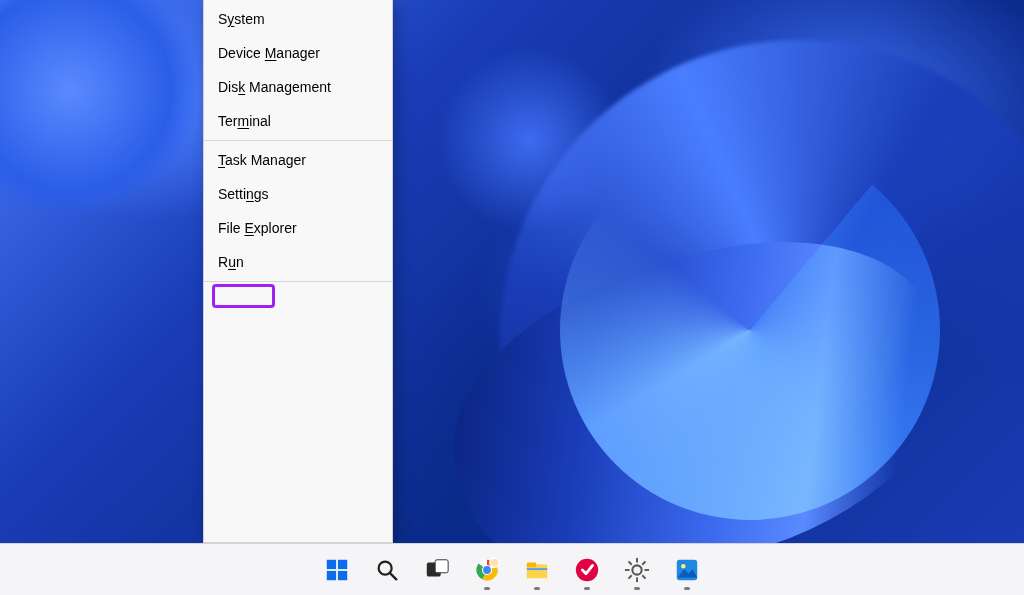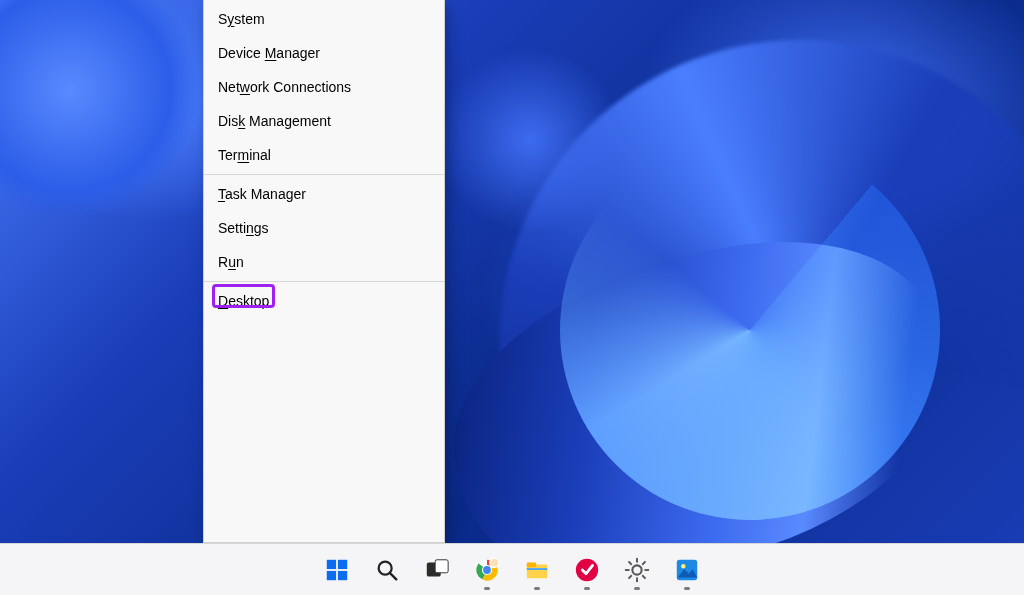--- a/index.html
+++ b/index.html
@@ -37,21 +37,21 @@
         background: radial-gradient(circle, #3d6bf0 0%, transparent 65%); }
   .s5 { width:500px; height:300px; left:450px; top:260px; border-radius:45%;
         background: linear-gradient(115deg, #061d70 0%, #1a3db8 30%, #3d6bf0 55%, #5a8aff 70%, transparent 85%);
         transform: rotate(-18deg); }
 
   
   .winx-menu {
     position: absolute;
     left: 203px;
     top: 0;
-    width: 242px;
+    width: 190px;
     bottom: 52px;
     background: #f8f8f8;
     border: 1px solid #d0d0d0;
     border-top: none;
     box-shadow: 4px 4px 14px rgba(0,0,0,.25);
     padding-top: 2px;
   }
   .menu-item {
     padding: 9px 14px;
     font-size: 14px;
@@ -123,42 +123,39 @@
 </div>
 
 <div class="winx-menu" id="winx">
     <div class="menu-item">
       <span>S<span class="accel">y</span>stem</span>
     </div>
     <div class="menu-item">
       <span>Device <span class="accel">M</span>anager</span>
     </div>
     <div class="menu-item">
-      <span>Net<span class="accel">w</span>ork Connections</span>
-    </div>
-    <div class="menu-item">
       <span>Dis<span class="accel">k</span> Management</span>
     </div>
     <div class="menu-item">
       <span>Ter<span class="accel">m</span>inal</span>
     </div>
     <div class="menu-sep"></div>
     <div class="menu-item">
       <span><span class="accel">T</span>ask Manager</span>
     </div>
     <div class="menu-item">
       <span>Setti<span class="accel">n</span>gs</span>
     </div>
     <div class="menu-item">
+      <span>File <span class="accel">E</span>xplorer</span>
+    </div>
+    <div class="menu-item">
       <span>R<span class="accel">u</span>n</span>
     </div>
     <div class="menu-sep"></div>
-    <div class="menu-item">
-      <span><span class="accel">D</span>esktop</span>
-    </div>
   </div>
 
 <div class="highlight-box" id="hilite" style="left: 212px; top: 284px; width: 62.6094px; height: 24px;"></div>
 
 <svg class="arrow-annot" viewBox="0 0 150 34">
   <defs>
     <marker id="ah" markerWidth="12" markerHeight="12" refX="9" refY="6" orient="auto">
       <path d="M0,0 L12,6 L0,12 Z" fill="#a020f0"></path>
     </marker>
   </defs>

